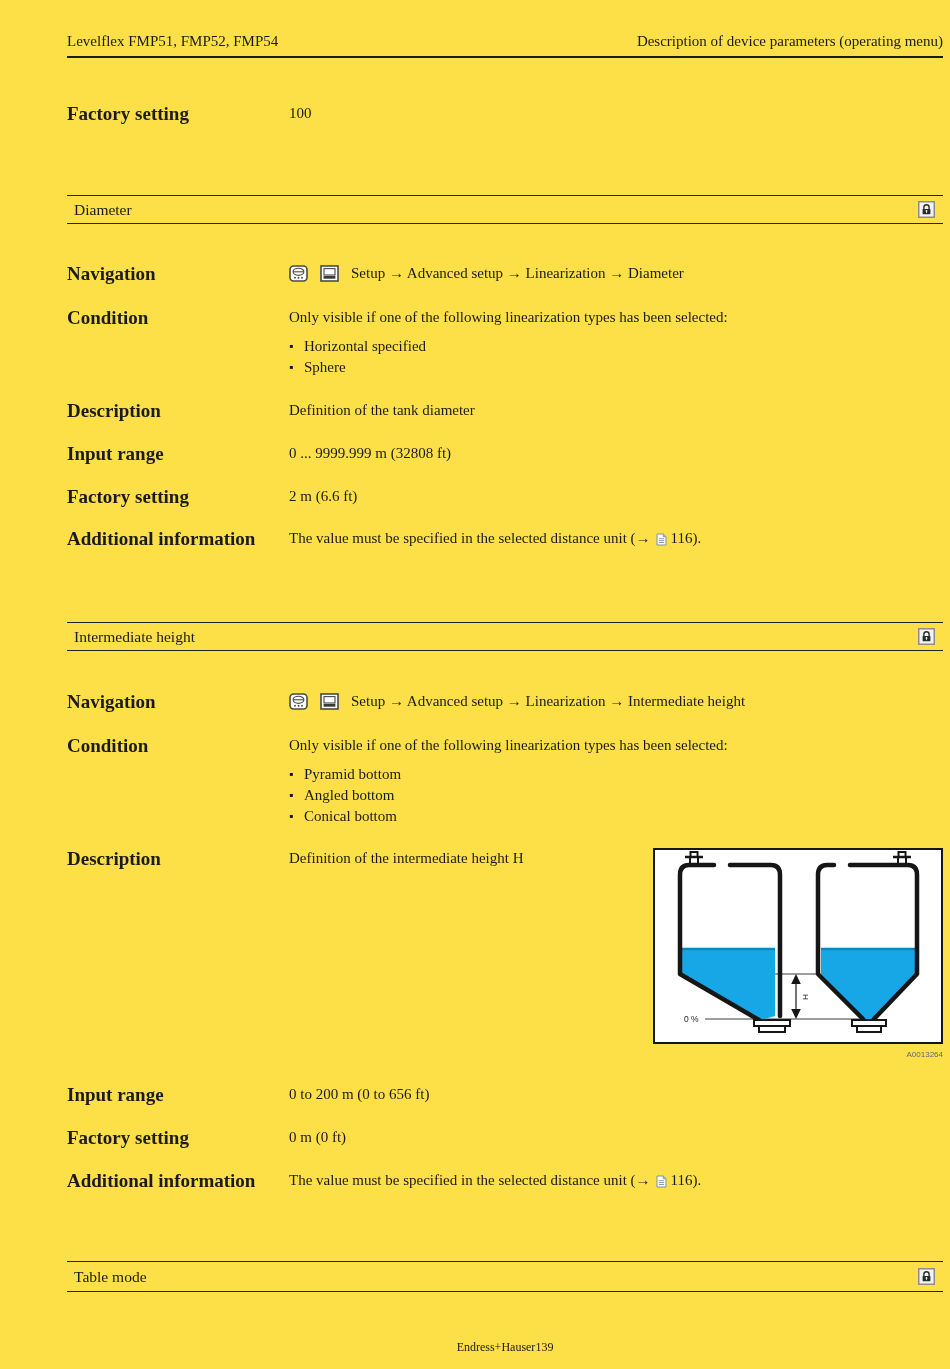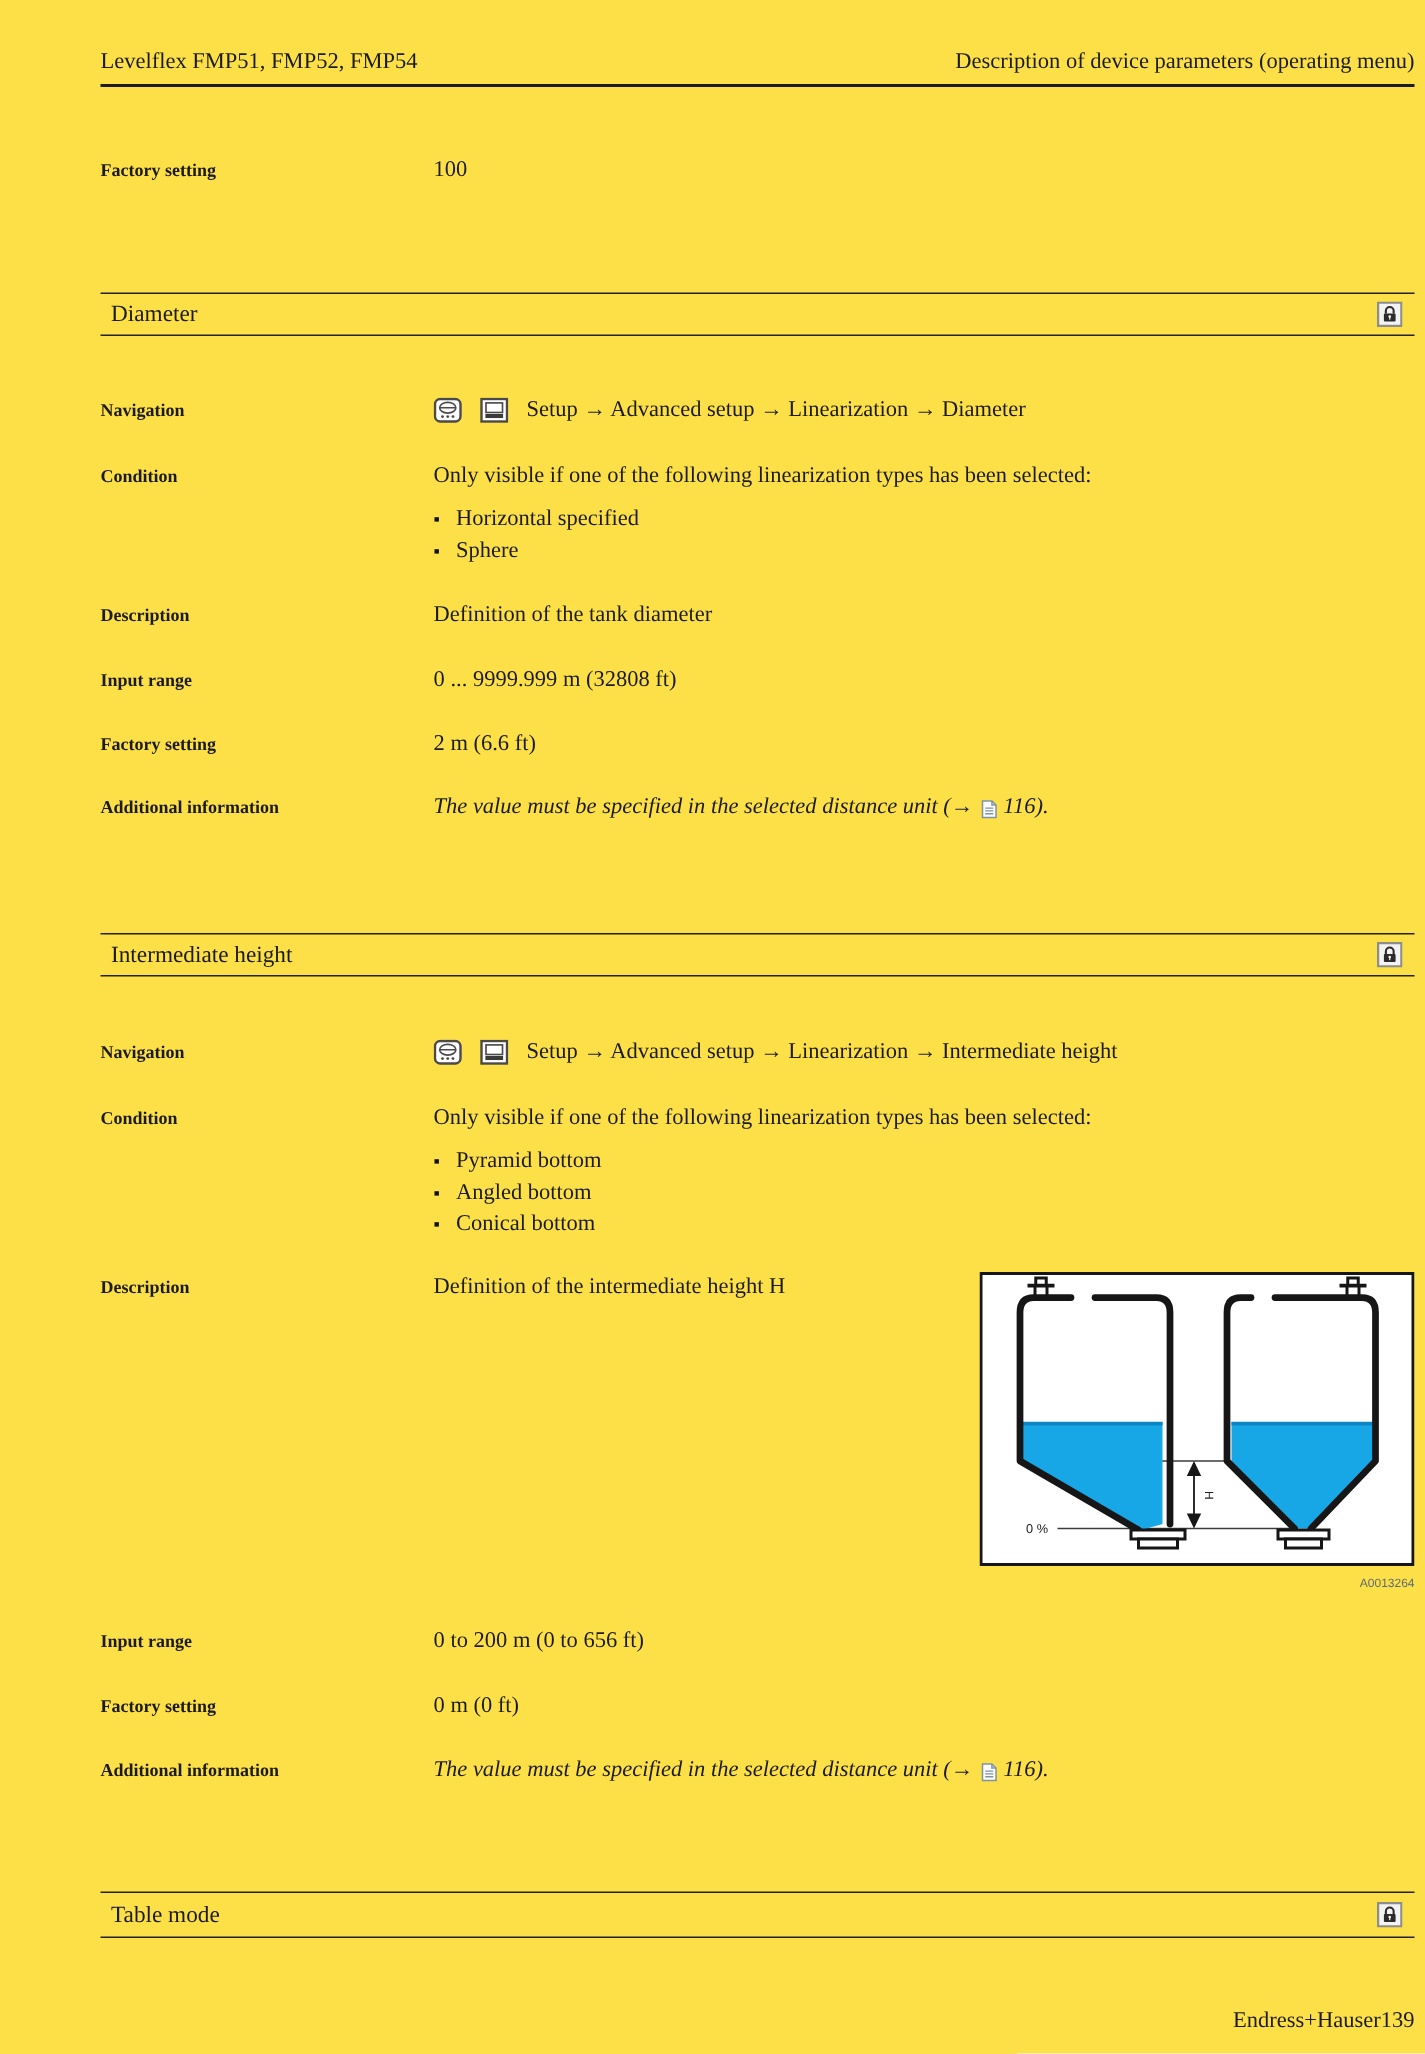--- a/index.html
+++ b/index.html
@@ -8,45 +8,45 @@
     font-family:"Liberation Serif","DejaVu Serif",serif;color:#1b1b1b;
     overflow:hidden;
   }
   .hdr{
     position:absolute;left:67px;width:876px;top:32px;
     display:flex;justify-content:space-between;align-items:flex-end;
     font-size:15px;line-height:19px;padding-bottom:5px;
     border-bottom:2px solid #1c1c1c;
   }
   .param-row{position:absolute;left:67px;width:876px;display:flex;align-items:flex-start;}
-  .param-label{width:222px;flex:0 0 222px;font-weight:700;font-size:12px;line-height:19px;}
+  .param-label{width:222px;flex:0 0 222px;font-weight:700;font-size:19px;line-height:19px;}
   .param-value{font-size:15px;line-height:19px;}
   .section-bar{
     position:absolute;left:67px;width:876px;box-sizing:border-box;
     border-top:1.5px solid #232323;border-bottom:1.5px solid #232323;
     display:flex;align-items:center;justify-content:space-between;
     padding:0 8px 0 7px;
   }
   .section-title{font-weight:400;font-size:15.5px;}
   .lock{display:inline-flex;line-height:0;}
   .nav-line{display:flex;align-items:center;gap:10px;}
   .nav-icon{display:inline-flex;line-height:0;margin-right:2px;}
   .bullets{list-style:none;margin:9px 0 0 0;padding:0;}
   .bullets li{position:relative;padding-left:15px;font-size:15px;line-height:21px;}
   .bullets li::before{content:"▪";position:absolute;left:0;top:0;font-size:12px;color:#111;}
-  .addinfo{display:flex;align-items:center;flex-wrap:wrap;font-style:italic;}
+  .addinfo{display:flex;align-items:center;flex-wrap:wrap;}
   .page-icon{display:inline-flex;line-height:0;align-self:center;margin:0 4px 0 5px;position:relative;top:1px;}
   .figure{position:absolute;left:653px;top:848px;width:290px;}
   .figure-code{
     text-align:right;font-size:8px;color:#5c6b76;line-height:9px;
     font-family:"Liberation Sans","DejaVu Sans",sans-serif;margin-top:1px;
   }
   .ftr{
     position:absolute;left:67px;width:876px;top:1338px;
-    display:flex;justify-content:flex-end;font-size:15px;line-height:19px;
+    display:flex;justify-content:center;font-size:12px;line-height:19px;
   }
 </style>
 </head>
 <body>
 
 <div class="page">
 
   <div class="hdr">
     <span>Levelflex FMP51, FMP52, FMP54</span>
     <span>Description of device parameters (operating menu)</span>

